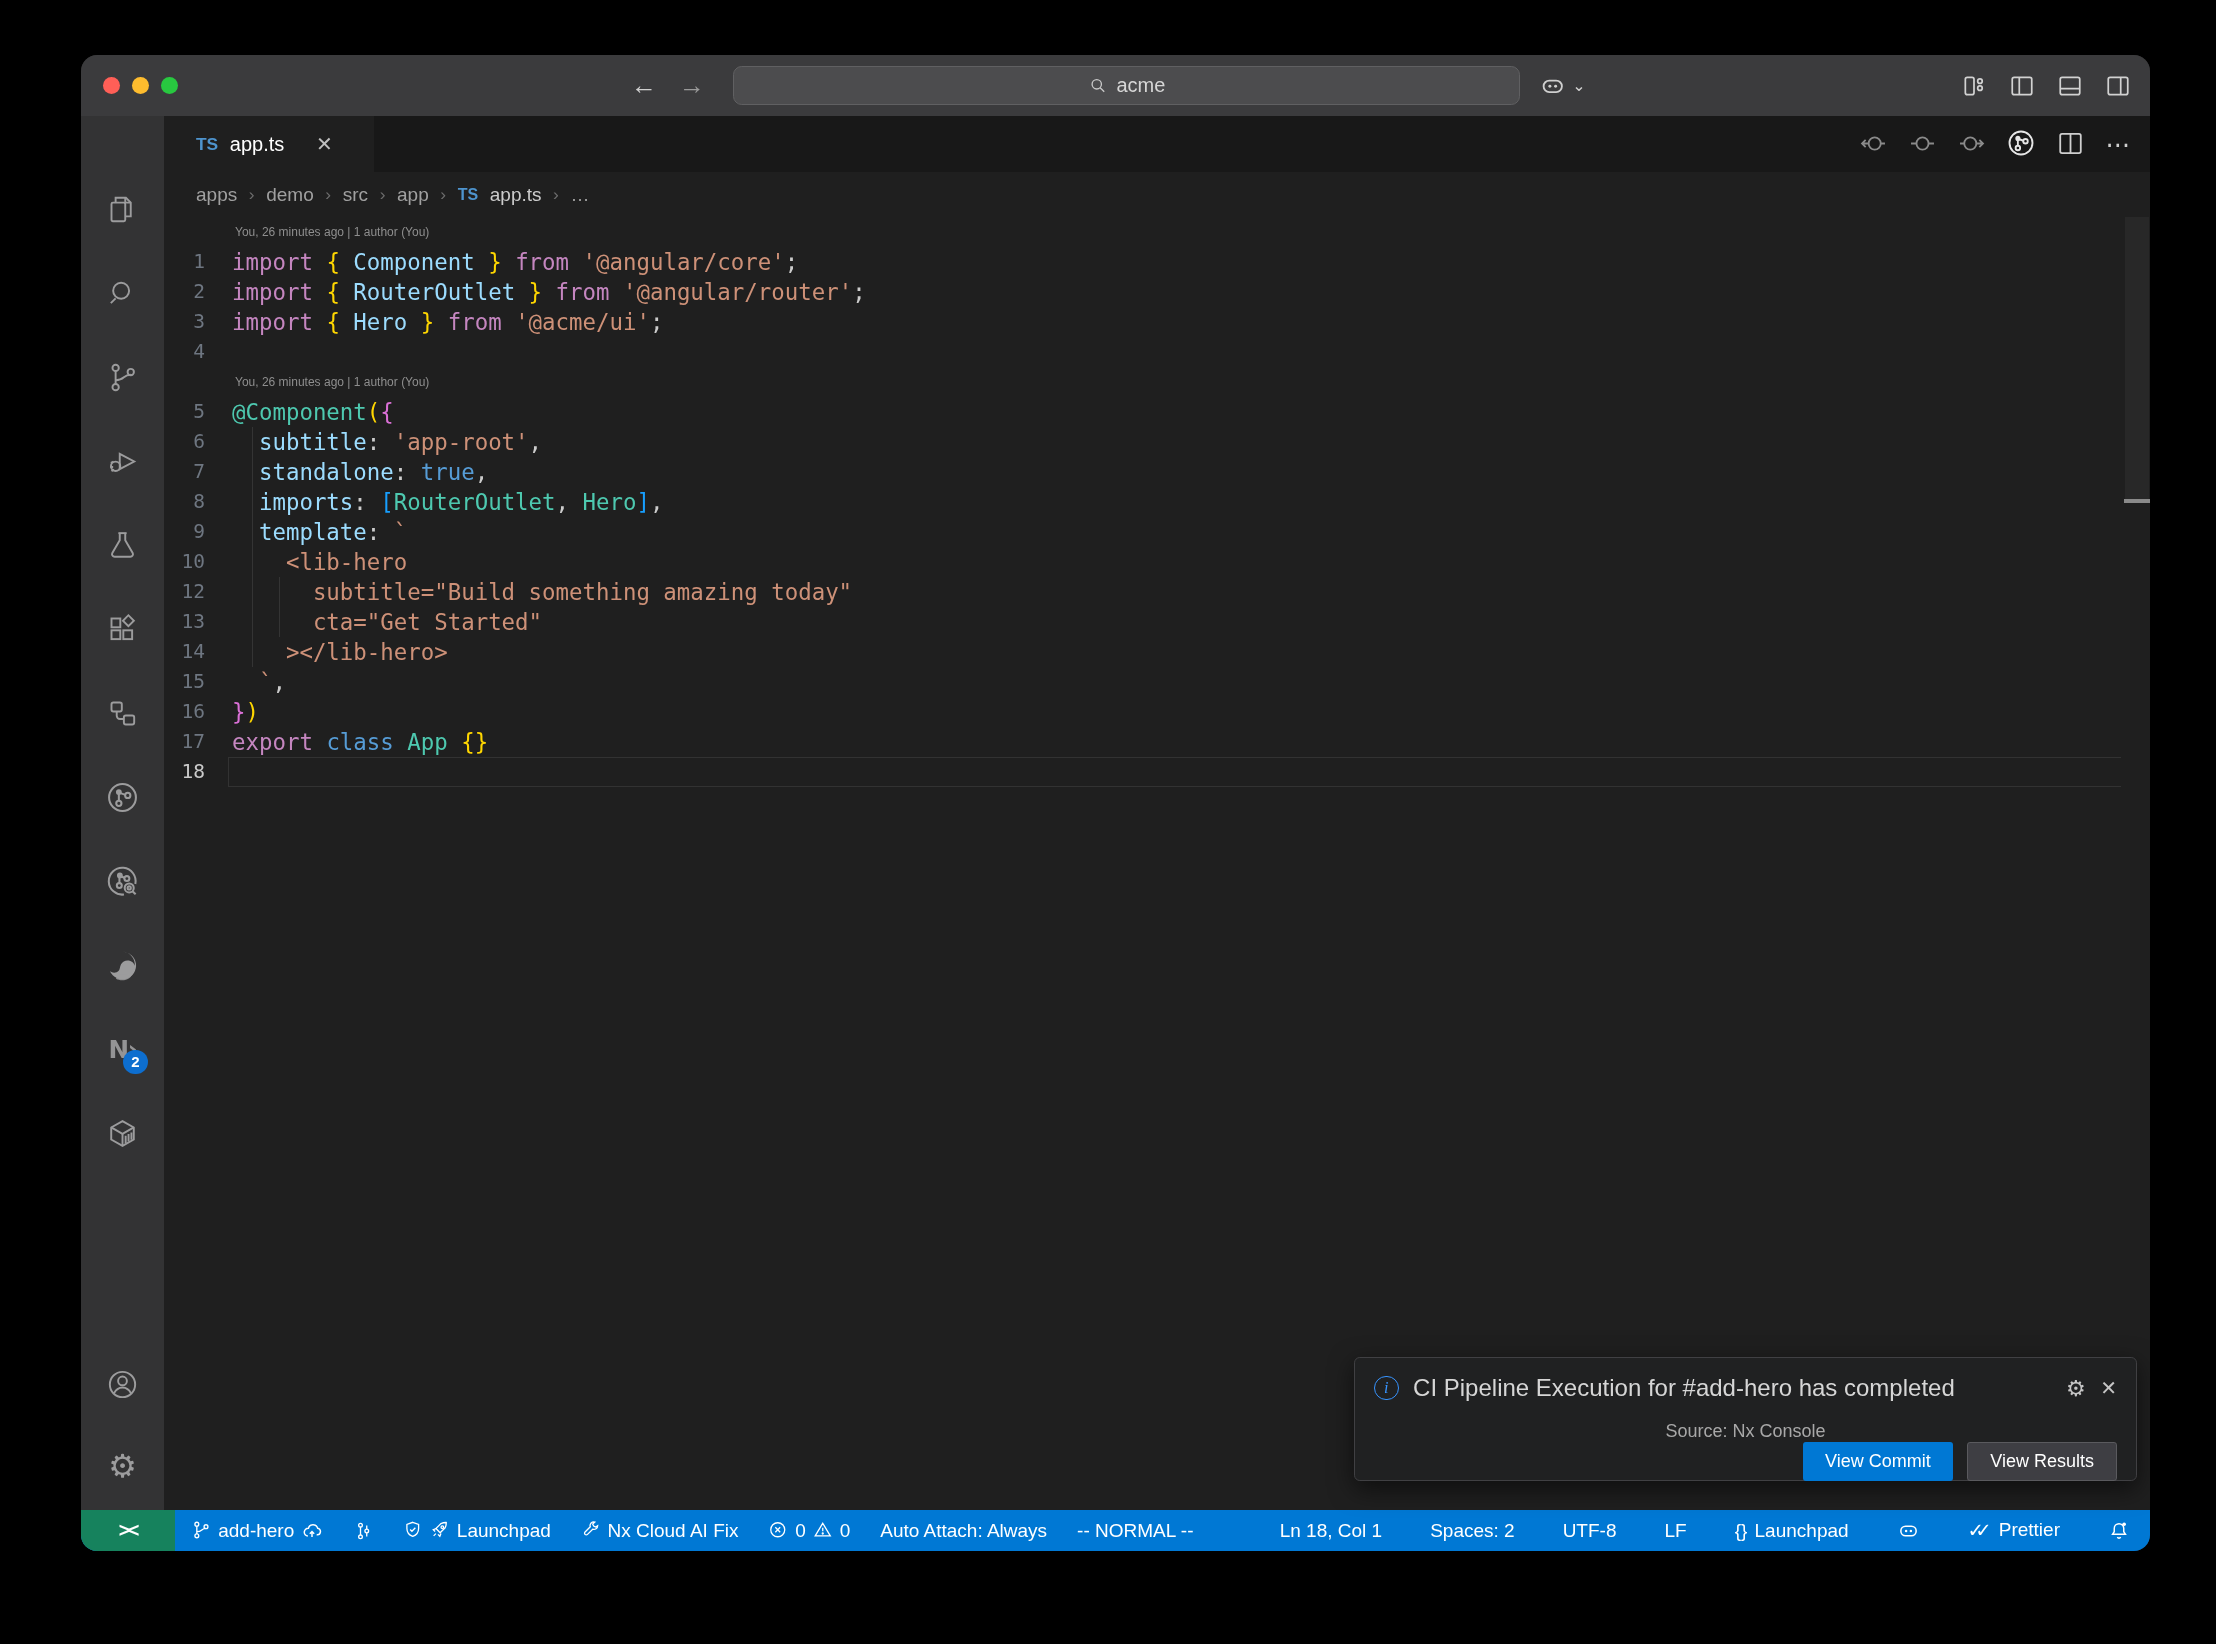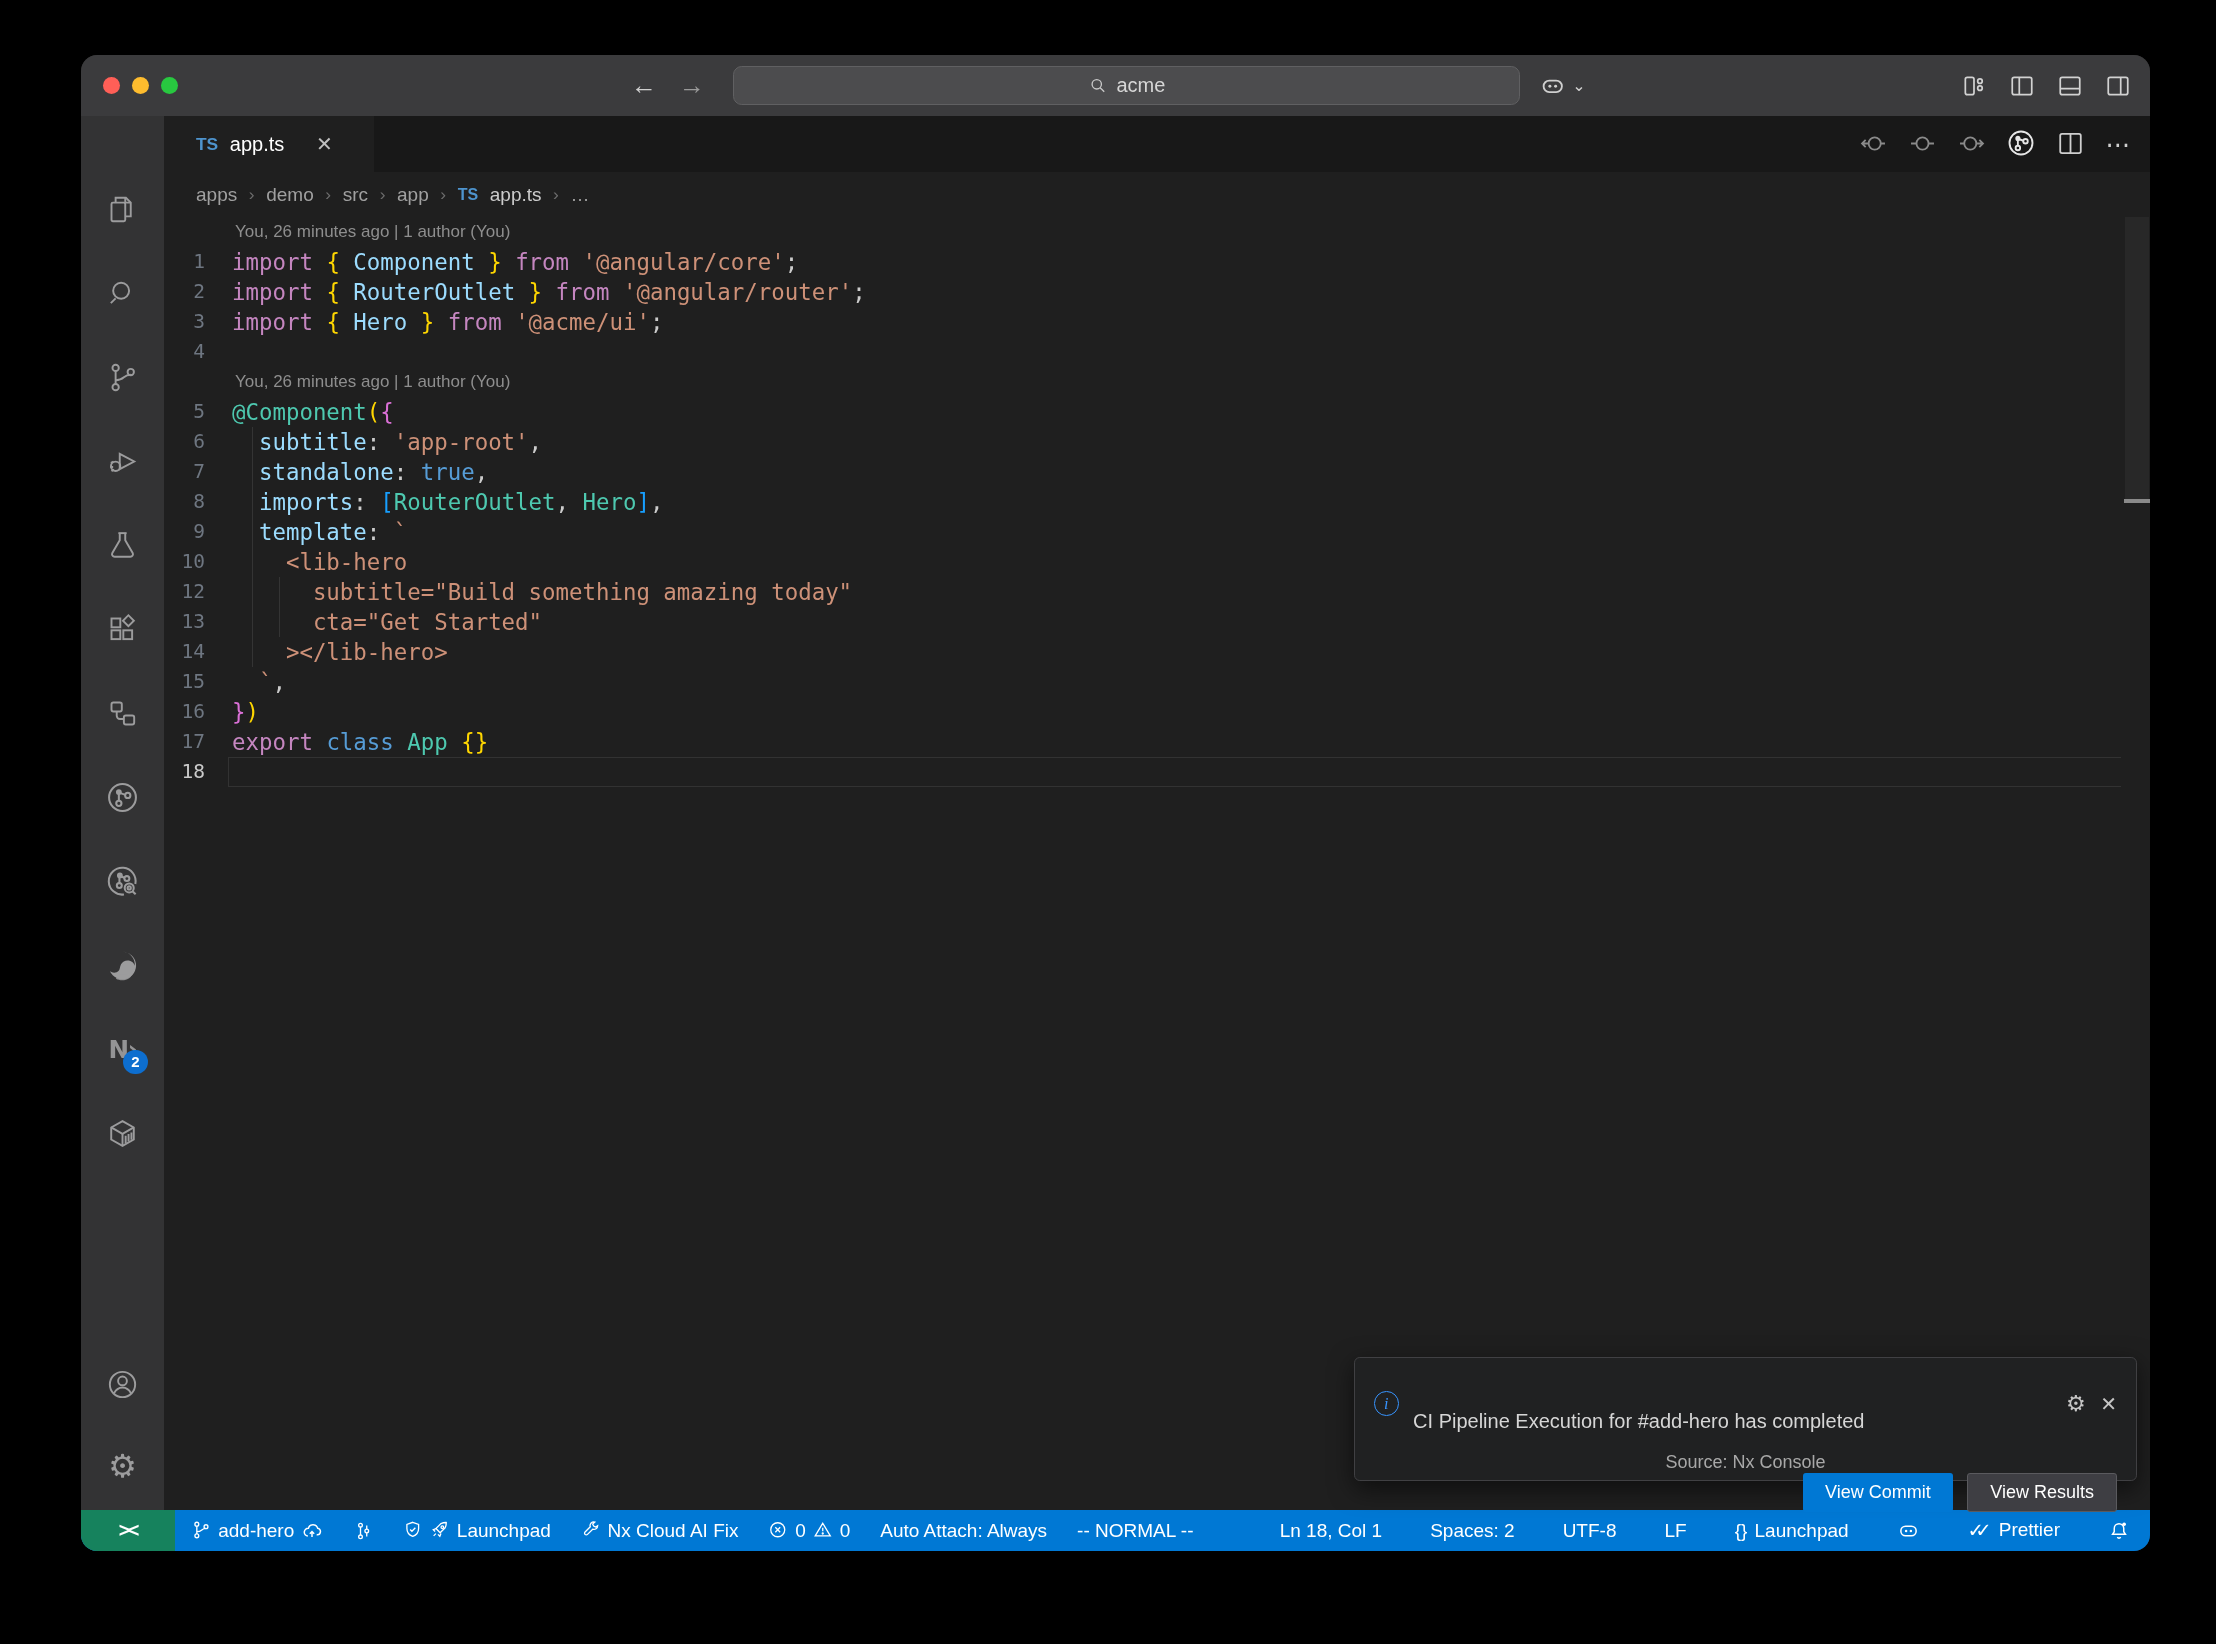--- a/index.html
+++ b/index.html
@@ -41,42 +41,42 @@
   .crumb-sep { color:#6d6d6d; font-size:17.4px; }
   .crumb-file { color:#cccccc; }
   .ts-mini { color:#4e94ce; font-weight:bold; font-size:16px; }
 
   
   .codearea { flex:1; position:relative; background:#1f1f1f; }
   .code-row { height:30px; position:relative; }
   .ln { position:absolute; left:0; width:41px; text-align:right; font-family:"DejaVu Sans Mono", monospace; font-size:19.5px; line-height:30px; color:#6e7681; }
   .code-row.current .ln { color:#c9c9c9; }
   .code-line { position:absolute; left:68px; white-space:pre; font-family:"DejaVu Sans Mono", monospace; font-size:22.4px; line-height:30px; color:#cccccc; }
-  .lens-line { position:absolute; left:71px; font-family:"Liberation Sans", sans-serif; font-size:17px; line-height:30px; color:#8e8e8e; white-space:pre; }
+  .lens-line { position:absolute; left:71px; font-family:"Liberation Sans", sans-serif; font-size:12px; line-height:30px; color:#8e8e8e; white-space:pre; }
   .guide { position:absolute; top:0; bottom:0; width:1.4px; background:#343434; }
   .cl-box { position:absolute; left:64px; right:29px; top:0; bottom:0; border-top:1.4px solid #323232; border-bottom:1.4px solid #323232; border-left:1.4px solid #323232; }
   .tk-kw{color:#C586C0;} .tk-cls{color:#4EC9B0;} .tk-var{color:#9CDCFE;} .tk-str{color:#CE9178;}
   .tk-blue{color:#569CD6;} .tk-b1{color:#FFD700;} .tk-b2{color:#DA70D6;} .tk-b3{color:#179FFF;} .tk-fg{color:#cccccc;}
   .scroll-lane { position:absolute; right:0; top:0; bottom:0; width:26px; }
   .scroll-slider { position:absolute; left:1.4px; right:1.4px; top:0; height:284px; background:rgba(128,128,128,0.10); }
   .scroll-mark { position:absolute; left:0; right:0; top:282px; height:4.3px; background:#8a8a8a; }
 
   
   .statusbar { position:absolute; left:0; right:0; bottom:0; height:41px; background:var(--sb-blue); display:flex; align-items:center; color:#fff; font-size:19px; }
   .remote-chip { width:94px; height:41px; background:var(--sb-green); display:flex; align-items:center; justify-content:center; font-weight:bold; font-size:19.5px; letter-spacing:-2.2px; }
   .sb-left { display:flex; align-items:center; gap:30px; padding-left:16px; }
   .sb-right { margin-left:auto; display:flex; align-items:center; gap:48px; padding-right:20px; }
   .sb-item { display:flex; align-items:flex-start; gap:7.2px; white-space:nowrap; }
   .sb-item svg { display:block; }
   .dbl-check { letter-spacing:-8.7px; padding-right:8.7px; font-size:19.5px; }
 
   
   .notif { position:absolute; right:13px; bottom:70px; width:783px; height:124px; background:#202122; border:0.7px solid #404043; border-radius:5.8px; box-shadow:0 7.2px 24.6px rgba(0,0,0,0.55); padding:16px 19px; z-index:5; }
   .notif-head { display:flex; align-items:center; gap:14.5px; }
-  .notif-title { color:#d6d6d6; font-size:20px; flex:1; white-space:nowrap; overflow:hidden;margin-top:36px; }
+  .notif-title { color:#d6d6d6; font-size:24px; flex:1; white-space:nowrap; overflow:hidden; }
   .notif-gear { color:#c5c5c5; font-size:22px; font-family:"DejaVu Sans", sans-serif; }
   .notif-close { color:#c5c5c5; font-size:20px; }
   .notif-row2 { margin-top:19px; display:flex; align-items:center;flex-direction:column; }
   .notif-src { color:#a8a8a8; font-size:18px; }
   .notif-btns { margin-left:auto; display:flex; gap:14.5px; }
   .btn { height:39px; padding:0 22px; display:flex; align-items:center; font-size:18px; color:#fff; border-radius:2.9px; }
   .btn-primary { background:var(--accent); }
   .btn-secondary { background:#3e3e43; border:0.7px solid #5a5a5e; }
   .info-ic { width:24.6px; height:24.6px; border:1.4px solid #3794ff; border-radius:50%; color:#3794ff; font-size:16px; font-style:italic; display:flex; align-items:center; justify-content:center; font-family:"Liberation Serif", serif; }
 </style>

